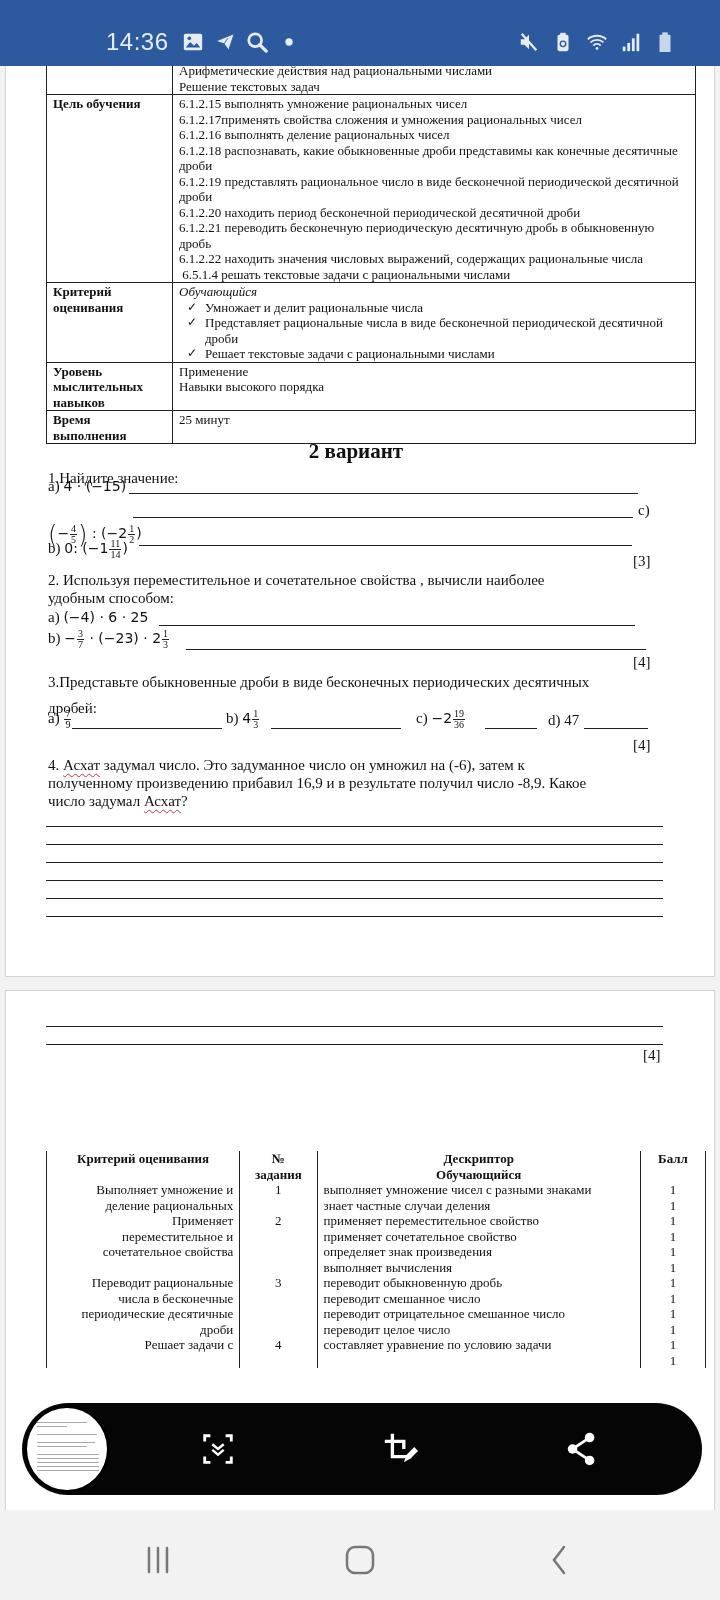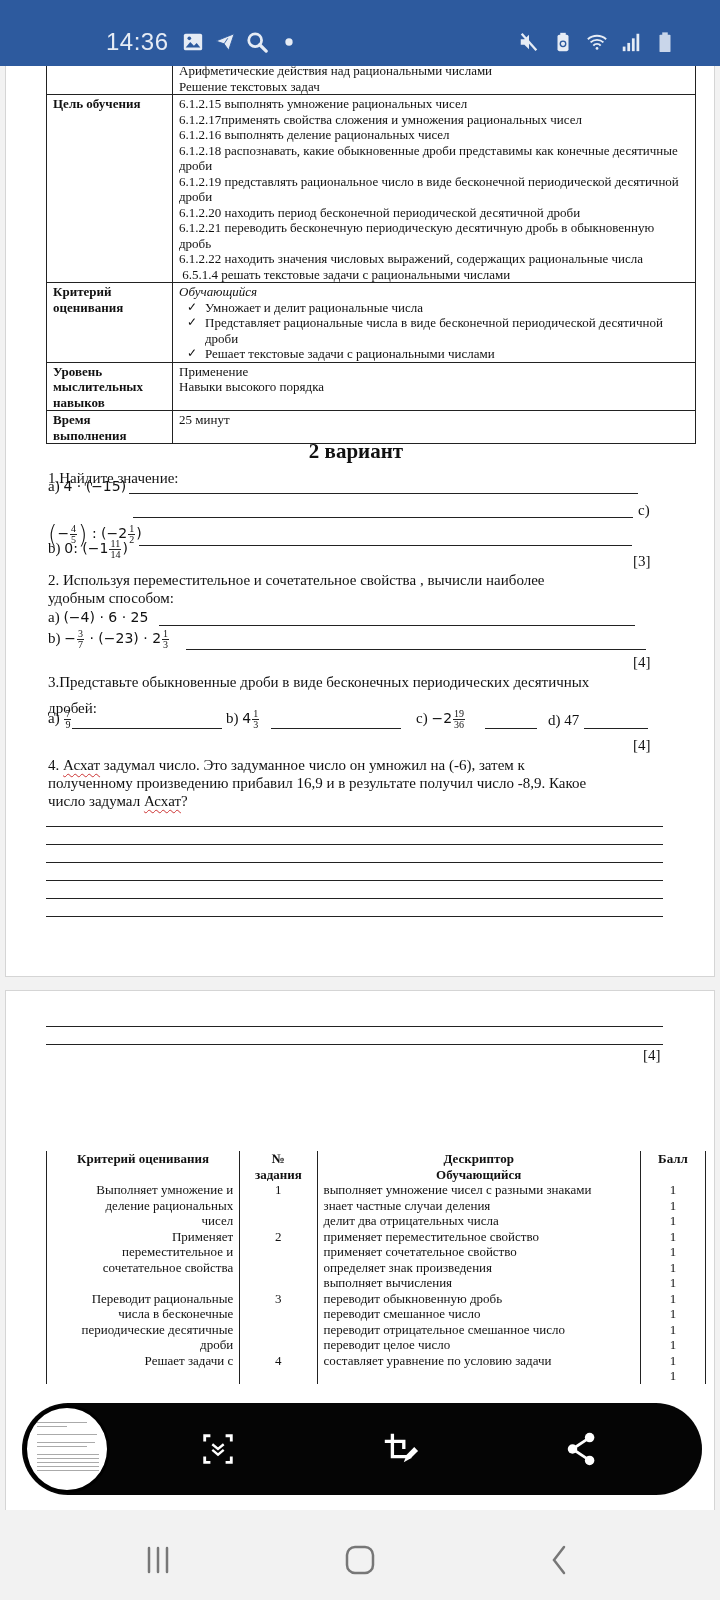--- a/index.html
+++ b/index.html
@@ -274,26 +274,20 @@
           <td class="c3">выполняет умножение чисел с разными знаками</td>
           <td class="c4">1</td>
         </tr>
         <tr>
           <td class="c1">деление рациональных</td>
           <td class="c2"></td>
           <td class="c3">знает частные случаи деления</td>
           <td class="c4">1</td>
         </tr>
         <tr>
-          <td class="c1">чисел</td>
-          <td class="c2"></td>
-          <td class="c3">делит два отрицательных числа</td>
-          <td class="c4">1</td>
-        </tr>
-        <tr>
           <td class="c1">Применяет</td>
           <td class="c2">2</td>
           <td class="c3">применяет переместительное свойство</td>
           <td class="c4">1</td>
         </tr>
         <tr>
           <td class="c1">переместительное и</td>
           <td class="c2"></td>
           <td class="c3">применяет сочетательное свойство</td>
           <td class="c4">1</td>

